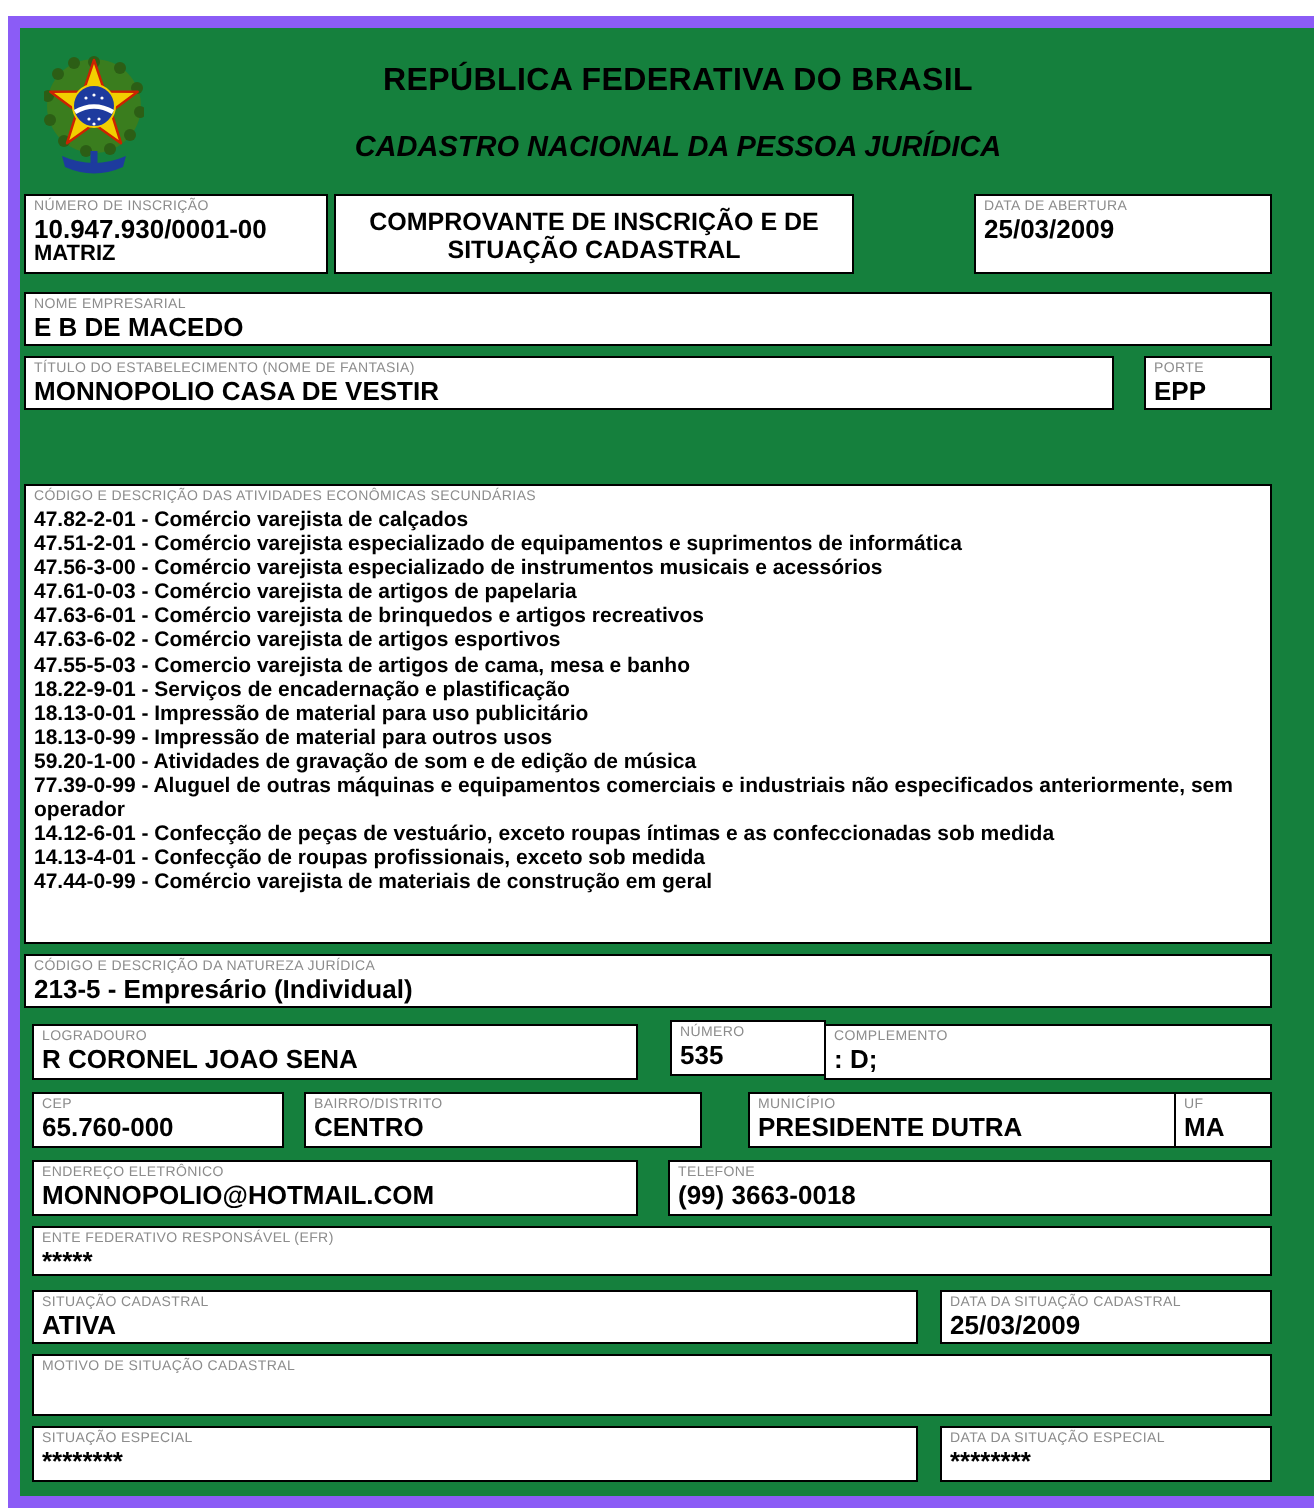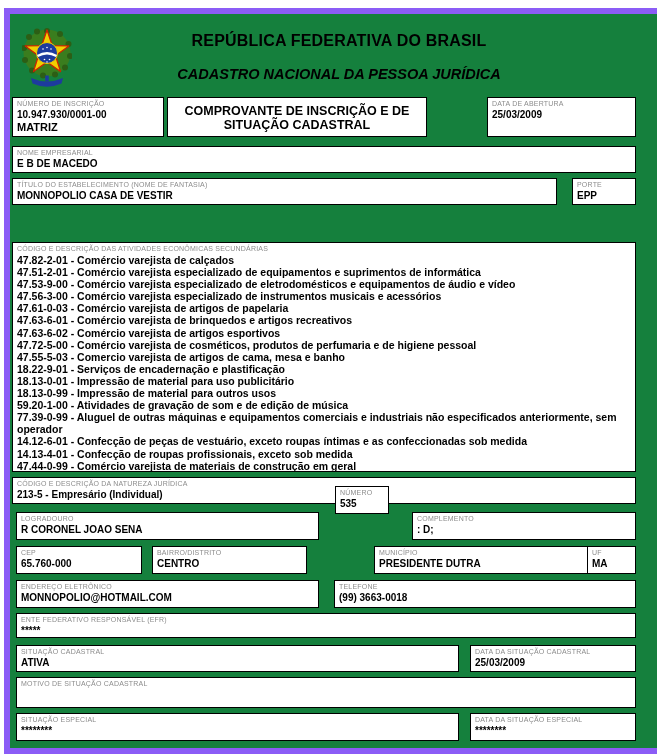--- a/index.html
+++ b/index.html
@@ -6,42 +6,42 @@
   body{width:657px;height:755px;position:relative;font-family:"Liberation Sans","DejaVu Sans",sans-serif;-webkit-font-smoothing:antialiased;}
   .doc{position:absolute;left:4px;top:8px;width:644px;height:734px;border:6px solid #8b5cf6;background:#15803d;padding-left:14px;}
   .abs{position:absolute;box-sizing:border-box;}
   
   .title1{left:0;top:18px;width:100%;text-align:center;font-weight:bold;font-size:16px;letter-spacing:.2px;color:#000;}
   .title2{left:0;top:52px;width:100%;text-align:center;font-weight:bold;font-size:14.5px;color:#000;font-style:italic;}
   .emblem{left:12px;top:14px;width:50px;height:60px;}
   
   .fbox{border:1px solid #000;background:#fff;padding:2px 4px 1px 4px;overflow:hidden;}
   .lbl{font-size:7px;color:#8c8c8c;letter-spacing:.2px;line-height:8px;white-space:nowrap;}
-  .val{font-size:10px;font-weight:bold;color:#000;line-height:12px;margin-top:1px;white-space:nowrap;}
+  .val{font-size:13px;font-weight:bold;color:#000;line-height:12px;margin-top:1px;white-space:nowrap;}
   .val2{font-size:11px;font-weight:bold;color:#000;line-height:12px;white-space:nowrap;}
   
   .box-inscricao{left:2px;top:83px;width:152px;height:40px;}
   .box-comprovante{left:157px;top:83px;width:260px;height:40px;display:flex;align-items:center;justify-content:center;text-align:center;}
   .comprovante-title{font-size:12.5px;font-weight:bold;line-height:14px;color:#000;}
   .box-abertura{left:477px;top:83px;width:149px;height:40px;}
   
   .box-nome{left:2px;top:132px;width:624px;height:27px;}
   .box-titulo{left:2px;top:164px;width:545px;height:27px;}
   .box-porte{left:562px;top:164px;width:64px;height:27px;}
   .box-principal{left:2px;top:196px;width:624px;height:27px;}
   .box-secundarias{left:2px;top:228px;width:624px;height:230px;}
   .act-line{font-size:10.5px;font-weight:bold;color:#000;line-height:12.1px;}
   .box-secundarias .lbl{margin-bottom:1px;}
   .box-natureza{left:2px;top:463px;width:624px;height:27px;}
   
   .box-logradouro{left:6px;top:498px;width:303px;height:28px;}
-  .box-numero{left:325px;top:472px;width:54px;height:28px;}
+  .box-numero{left:325px;top:496px;width:78px;height:28px;}
   .box-complemento{left:402px;top:498px;width:224px;height:28px;}
   .box-cep{left:6px;top:532px;width:126px;height:28px;}
-  .box-bairro{left:142px;top:532px;width:155px;height:28px;}
+  .box-bairro{left:142px;top:532px;width:199px;height:28px;}
   .box-municipio{left:324px;top:532px;width:248px;height:28px;margin-left:40px;}
   .box-uf{left:577px;top:532px;width:49px;height:28px;}
   .box-email{left:6px;top:566px;width:303px;height:28px;}
   .box-telefone{left:324px;top:566px;width:302px;height:28px;}
   
   .box-efr{left:6px;top:599px;width:620px;height:25px;}
   .box-situacao{left:6px;top:631px;width:443px;height:27px;}
   .box-datasituacao{left:460px;top:631px;width:166px;height:27px;}
   .box-motivo{left:6px;top:663px;width:620px;height:31px;}
   .box-especial{left:6px;top:699px;width:443px;height:28px;}
@@ -113,26 +113,24 @@
     <div class="lbl">PORTE</div>
     <div class="val">EPP</div>
   </div>
 
 
   <div class="abs fbox box-secundarias">
     <div class="lbl">CÓDIGO E DESCRIÇÃO DAS ATIVIDADES ECONÔMICAS SECUNDÁRIAS</div>
     <div>
         <div class="act-line">47.82-2-01 - Comércio varejista de calçados</div>
         <div class="act-line">47.51-2-01 - Comércio varejista especializado de equipamentos e suprimentos de informática</div>
-        <div class="act-line">47.53-9-00 - Comércio varejista especializado de eletrodomésticos e equipamentos de áudio e vídeo</div>
         <div class="act-line">47.56-3-00 - Comércio varejista especializado de instrumentos musicais e acessórios</div>
         <div class="act-line">47.61-0-03 - Comércio varejista de artigos de papelaria</div>
         <div class="act-line">47.63-6-01 - Comércio varejista de brinquedos e artigos recreativos</div>
         <div class="act-line">47.63-6-02 - Comércio varejista de artigos esportivos</div>
-        <div class="act-line">47.72-5-00 - Comércio varejista de cosméticos, produtos de perfumaria e de higiene pessoal</div>
         <div class="act-line">47.55-5-03 - Comercio varejista de artigos de cama, mesa e banho</div>
         <div class="act-line">18.22-9-01 - Serviços de encadernação e plastificação</div>
         <div class="act-line">18.13-0-01 - Impressão de material para uso publicitário</div>
         <div class="act-line">18.13-0-99 - Impressão de material para outros usos</div>
         <div class="act-line">59.20-1-00 - Atividades de gravação de som e de edição de música</div>
         <div class="act-line">77.39-0-99 - Aluguel de outras máquinas e equipamentos comerciais e industriais não especificados anteriormente, sem operador</div>
         <div class="act-line">14.12-6-01 - Confecção de peças de vestuário, exceto roupas íntimas e as confeccionadas sob medida</div>
         <div class="act-line">14.13-4-01 - Confecção de roupas profissionais, exceto sob medida</div>
         <div class="act-line">47.44-0-99 - Comércio varejista de materiais de construção em geral</div>
       </div>

